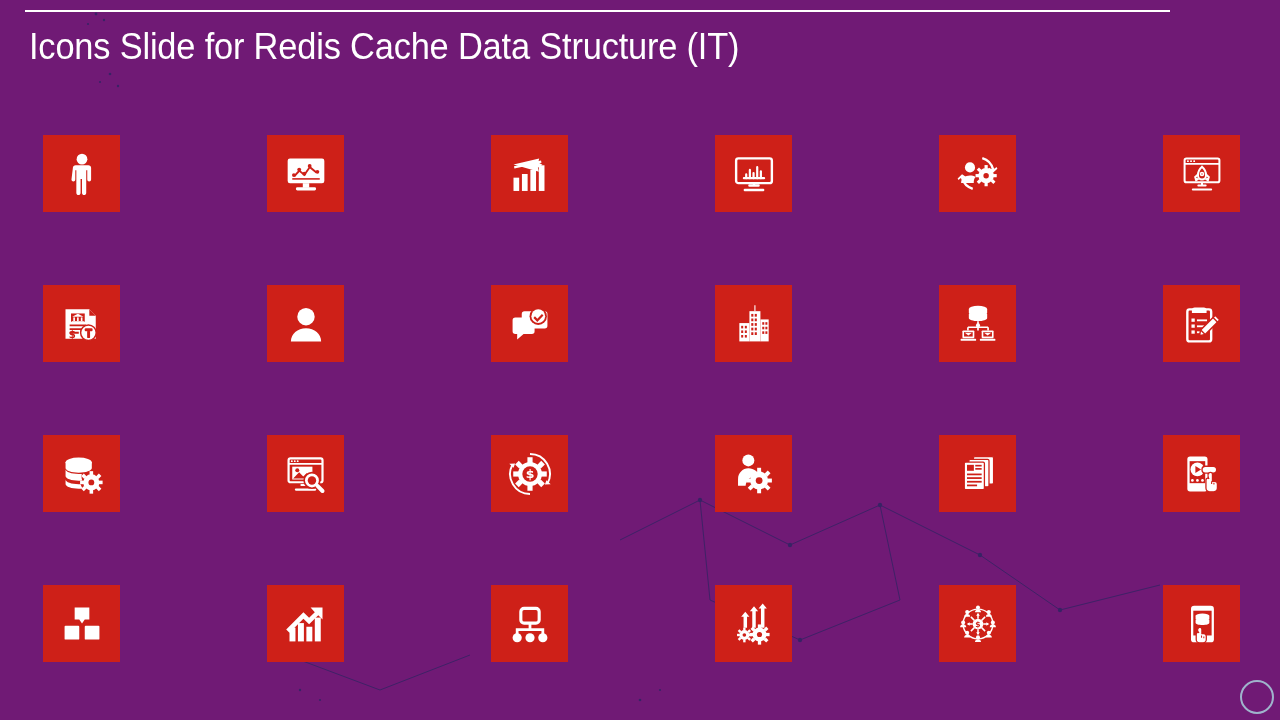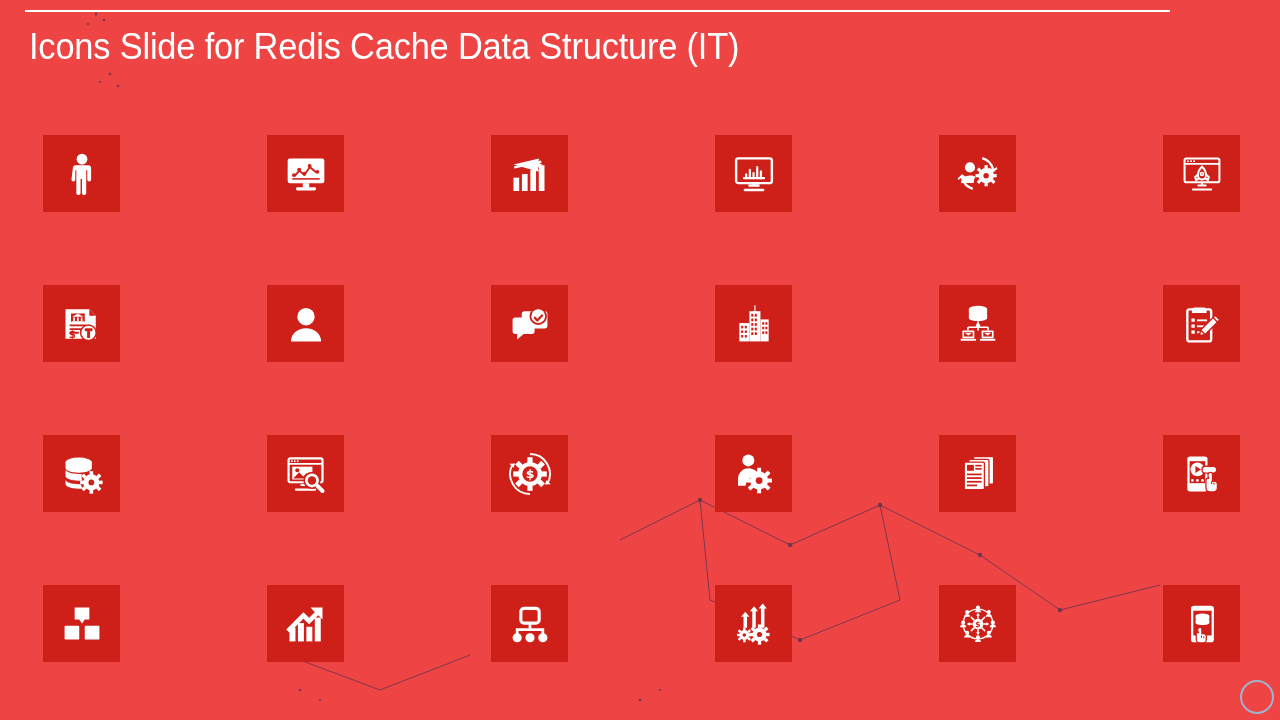--- a/index.html
+++ b/index.html
@@ -11,21 +11,21 @@
   body {
     width: 1280px;
     height: 720px;
     overflow: hidden;
     font-family: "Liberation Sans", sans-serif;
     position: relative;
   }
   #slide {
     position: absolute;
     inset: 0;
-    background: #ef4444;
+    background: #701a75;
     overflow: hidden;
   }
   
   #bg-texture {
     position: absolute;
     inset: 0;
     pointer-events: none;
     opacity: 0.55;
   }
   #top-rule {

